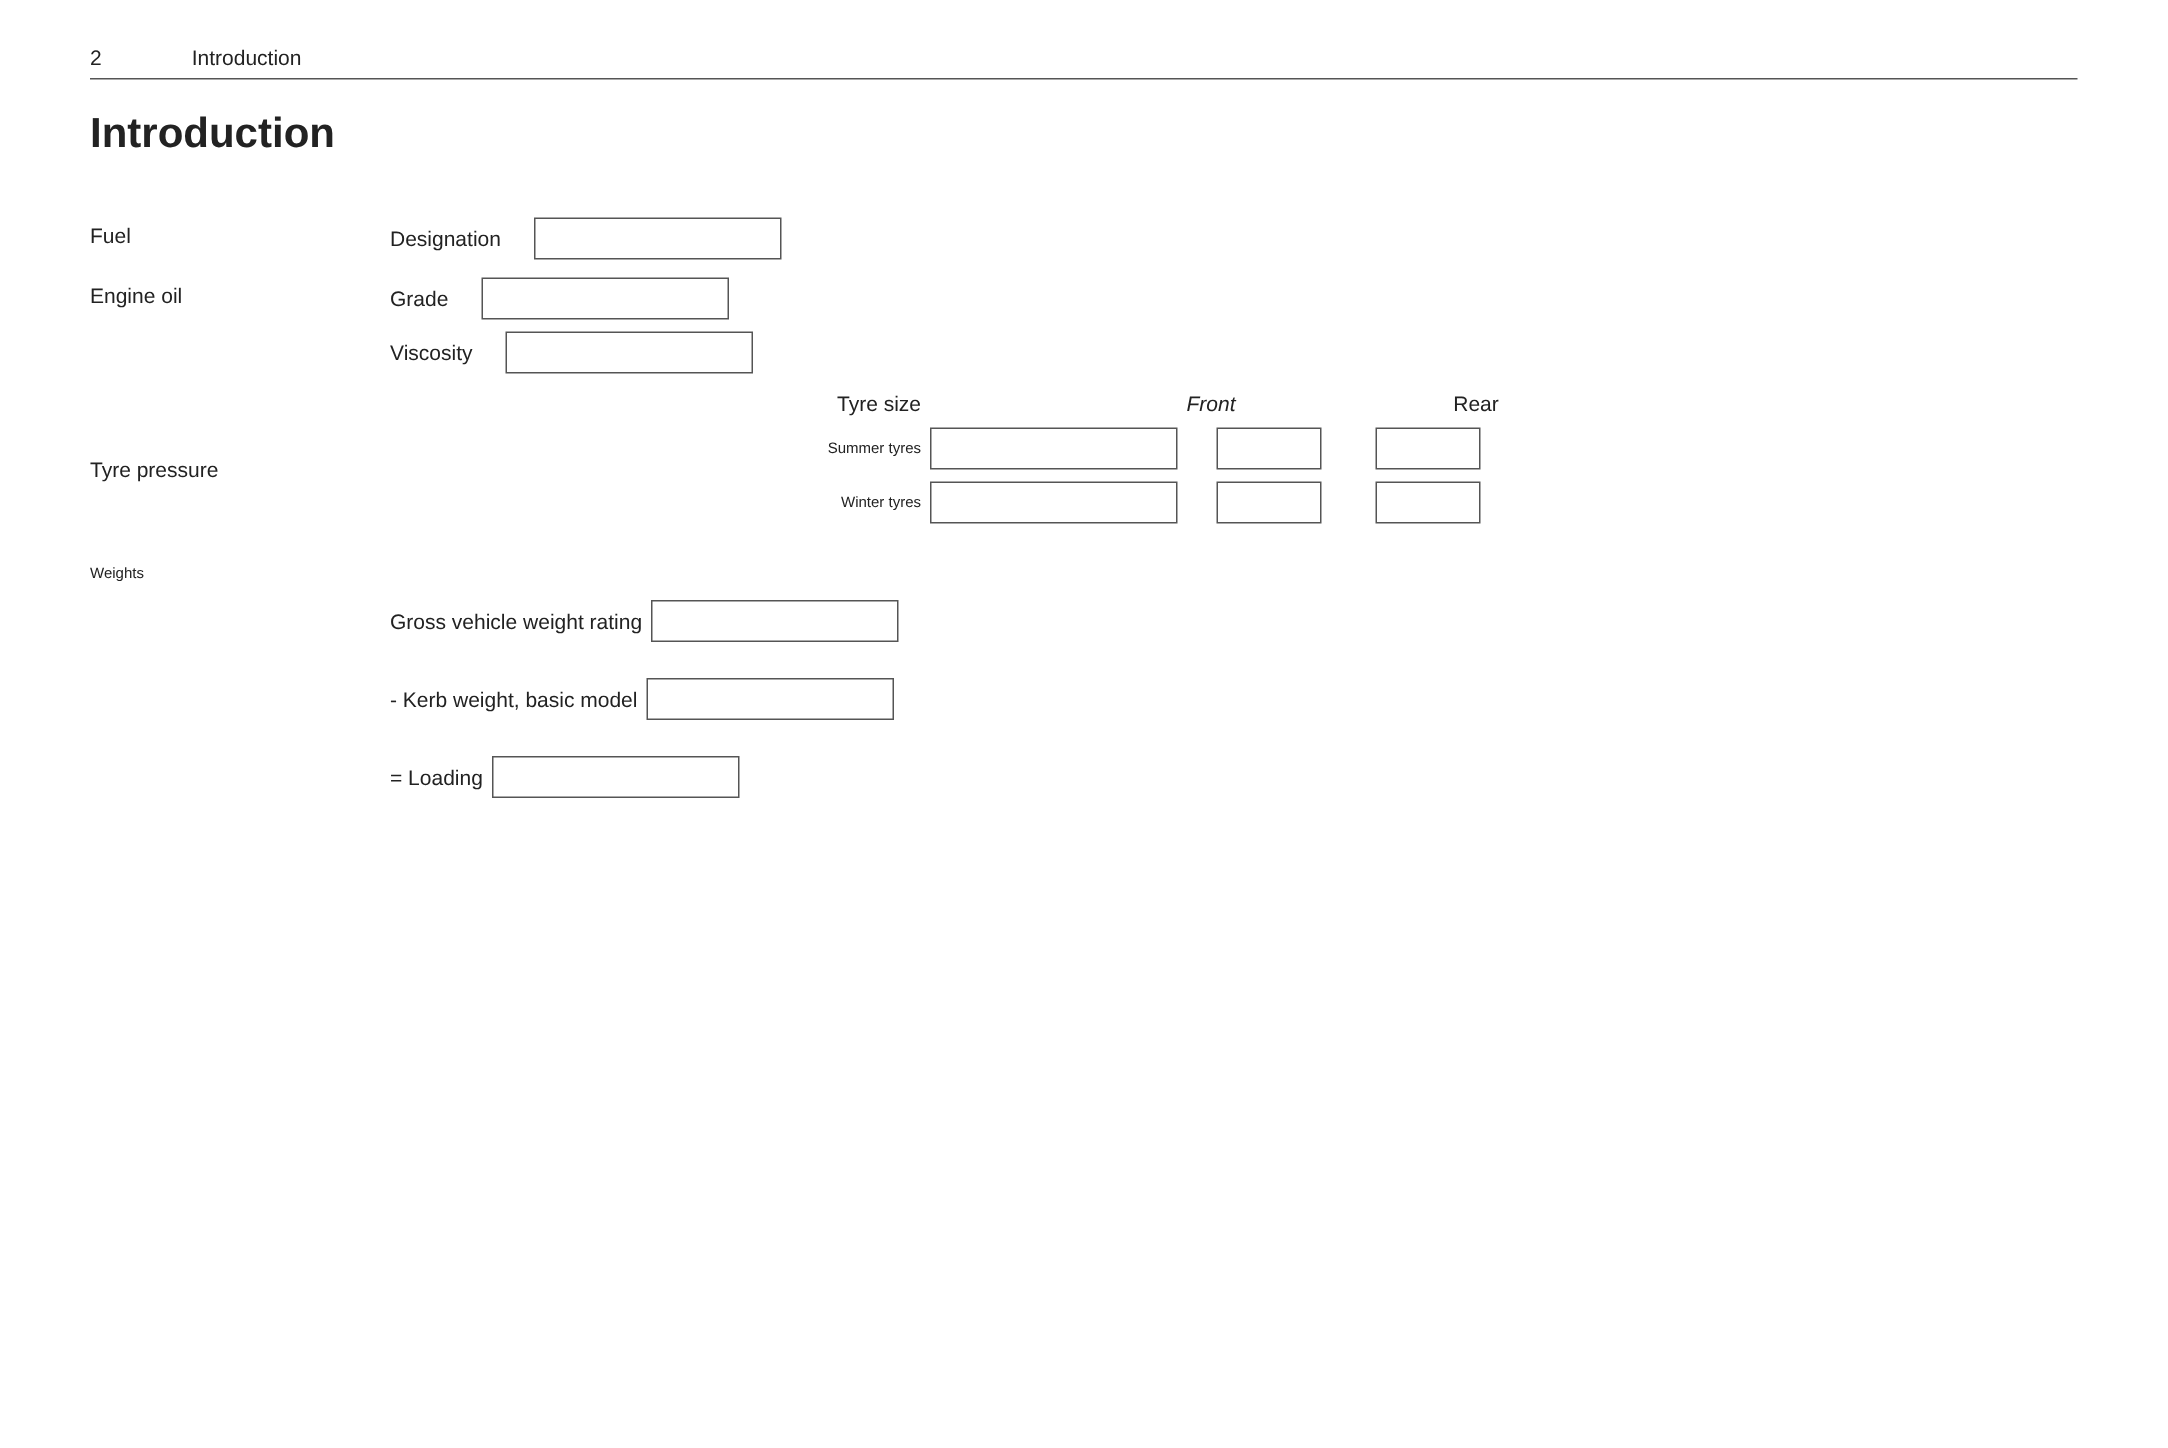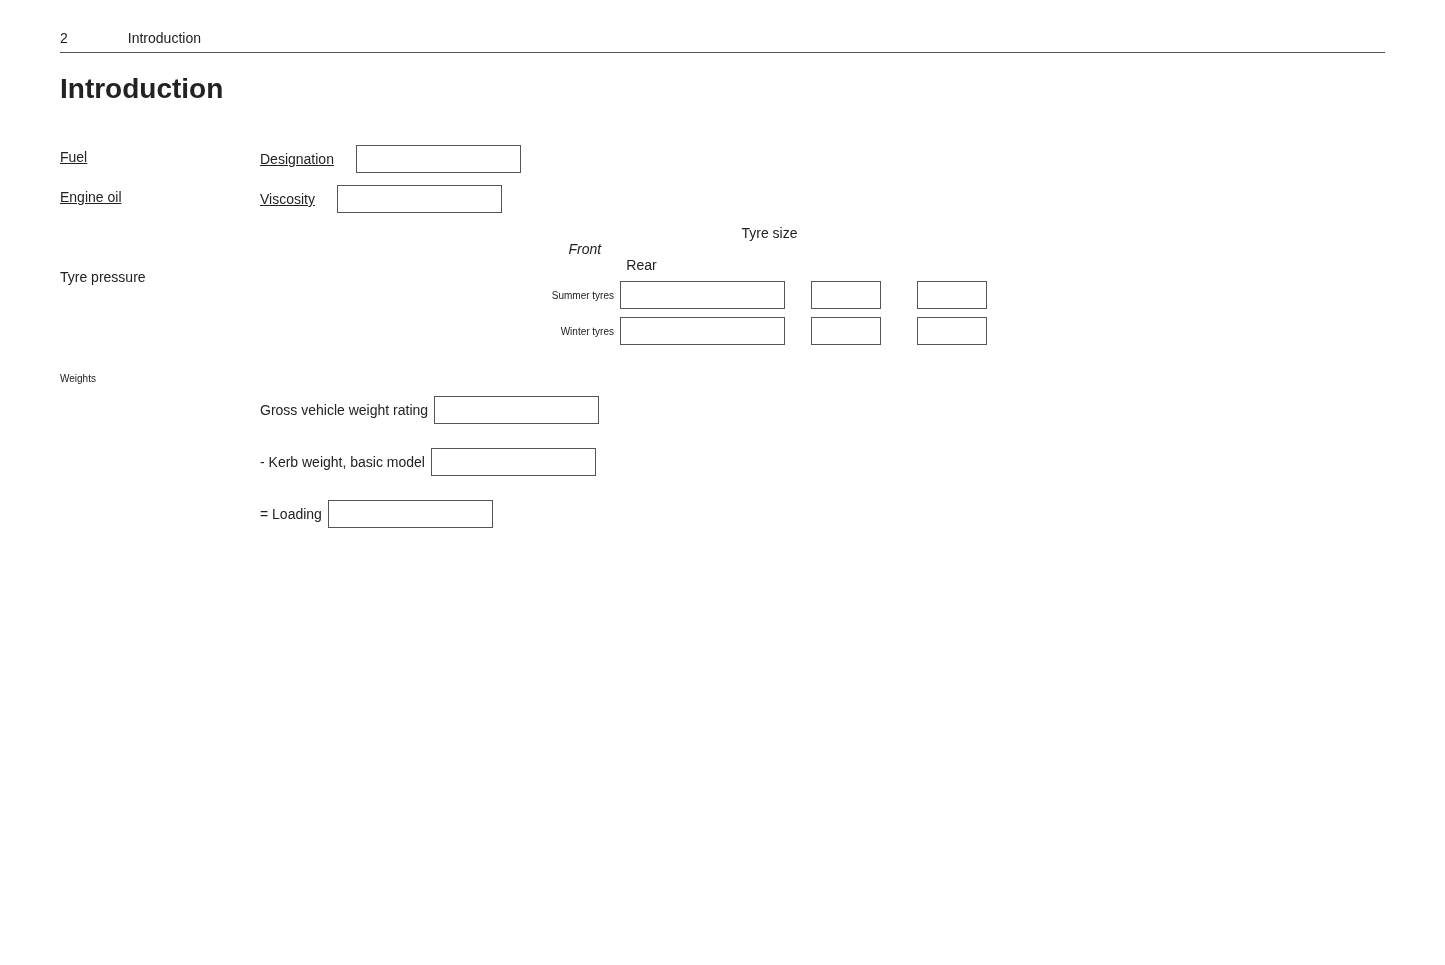--- a/index.html
+++ b/index.html
@@ -48,21 +48,20 @@
     }
 
     .content-area {
       padding-top: 10px;
     }
 
     .section {
       display: flex;
       margin-bottom: 12px;
       align-items: flex-start;
-      text-decoration: underline;
     }
 
     .section-label {
       width: 200px;
       flex-shrink: 0;
       font-size: 14px;
       padding-top: 4px;
     }
 
     .fields-group {
@@ -107,21 +106,20 @@
 
     .tyre-fields {
       display: flex;
       flex-direction: column;
     }
 
     .tyre-header-row {
       display: flex;
       align-items: center;
       margin-bottom: 8px;
-      flex-direction: column;
     }
 
     .tyre-data-row {
       display: flex;
       align-items: center;
       margin-bottom: 8px;
     }
 
     .tyre-row-label {
       width: 360px;
@@ -208,20 +206,24 @@
         <div class="field-row">
           <span class="field-label">Designation</span>
           <div class="input-box"></div>
         </div>
       </div>
     </div>
 
     <div class="section">
       <div class="section-label">Engine oil</div>
       <div class="fields-group">
+        <div class="field-row">
+          <span class="field-label">Grade</span>
+          <div class="input-box"></div>
+        </div>
         <div class="field-row">
           <span class="field-label">Viscosity</span>
           <div class="input-box"></div>
         </div>
       </div>
     </div>
 
     <div class="tyre-section">
       <div class="tyre-section-label">Tyre pressure</div>
       <div class="tyre-fields">

